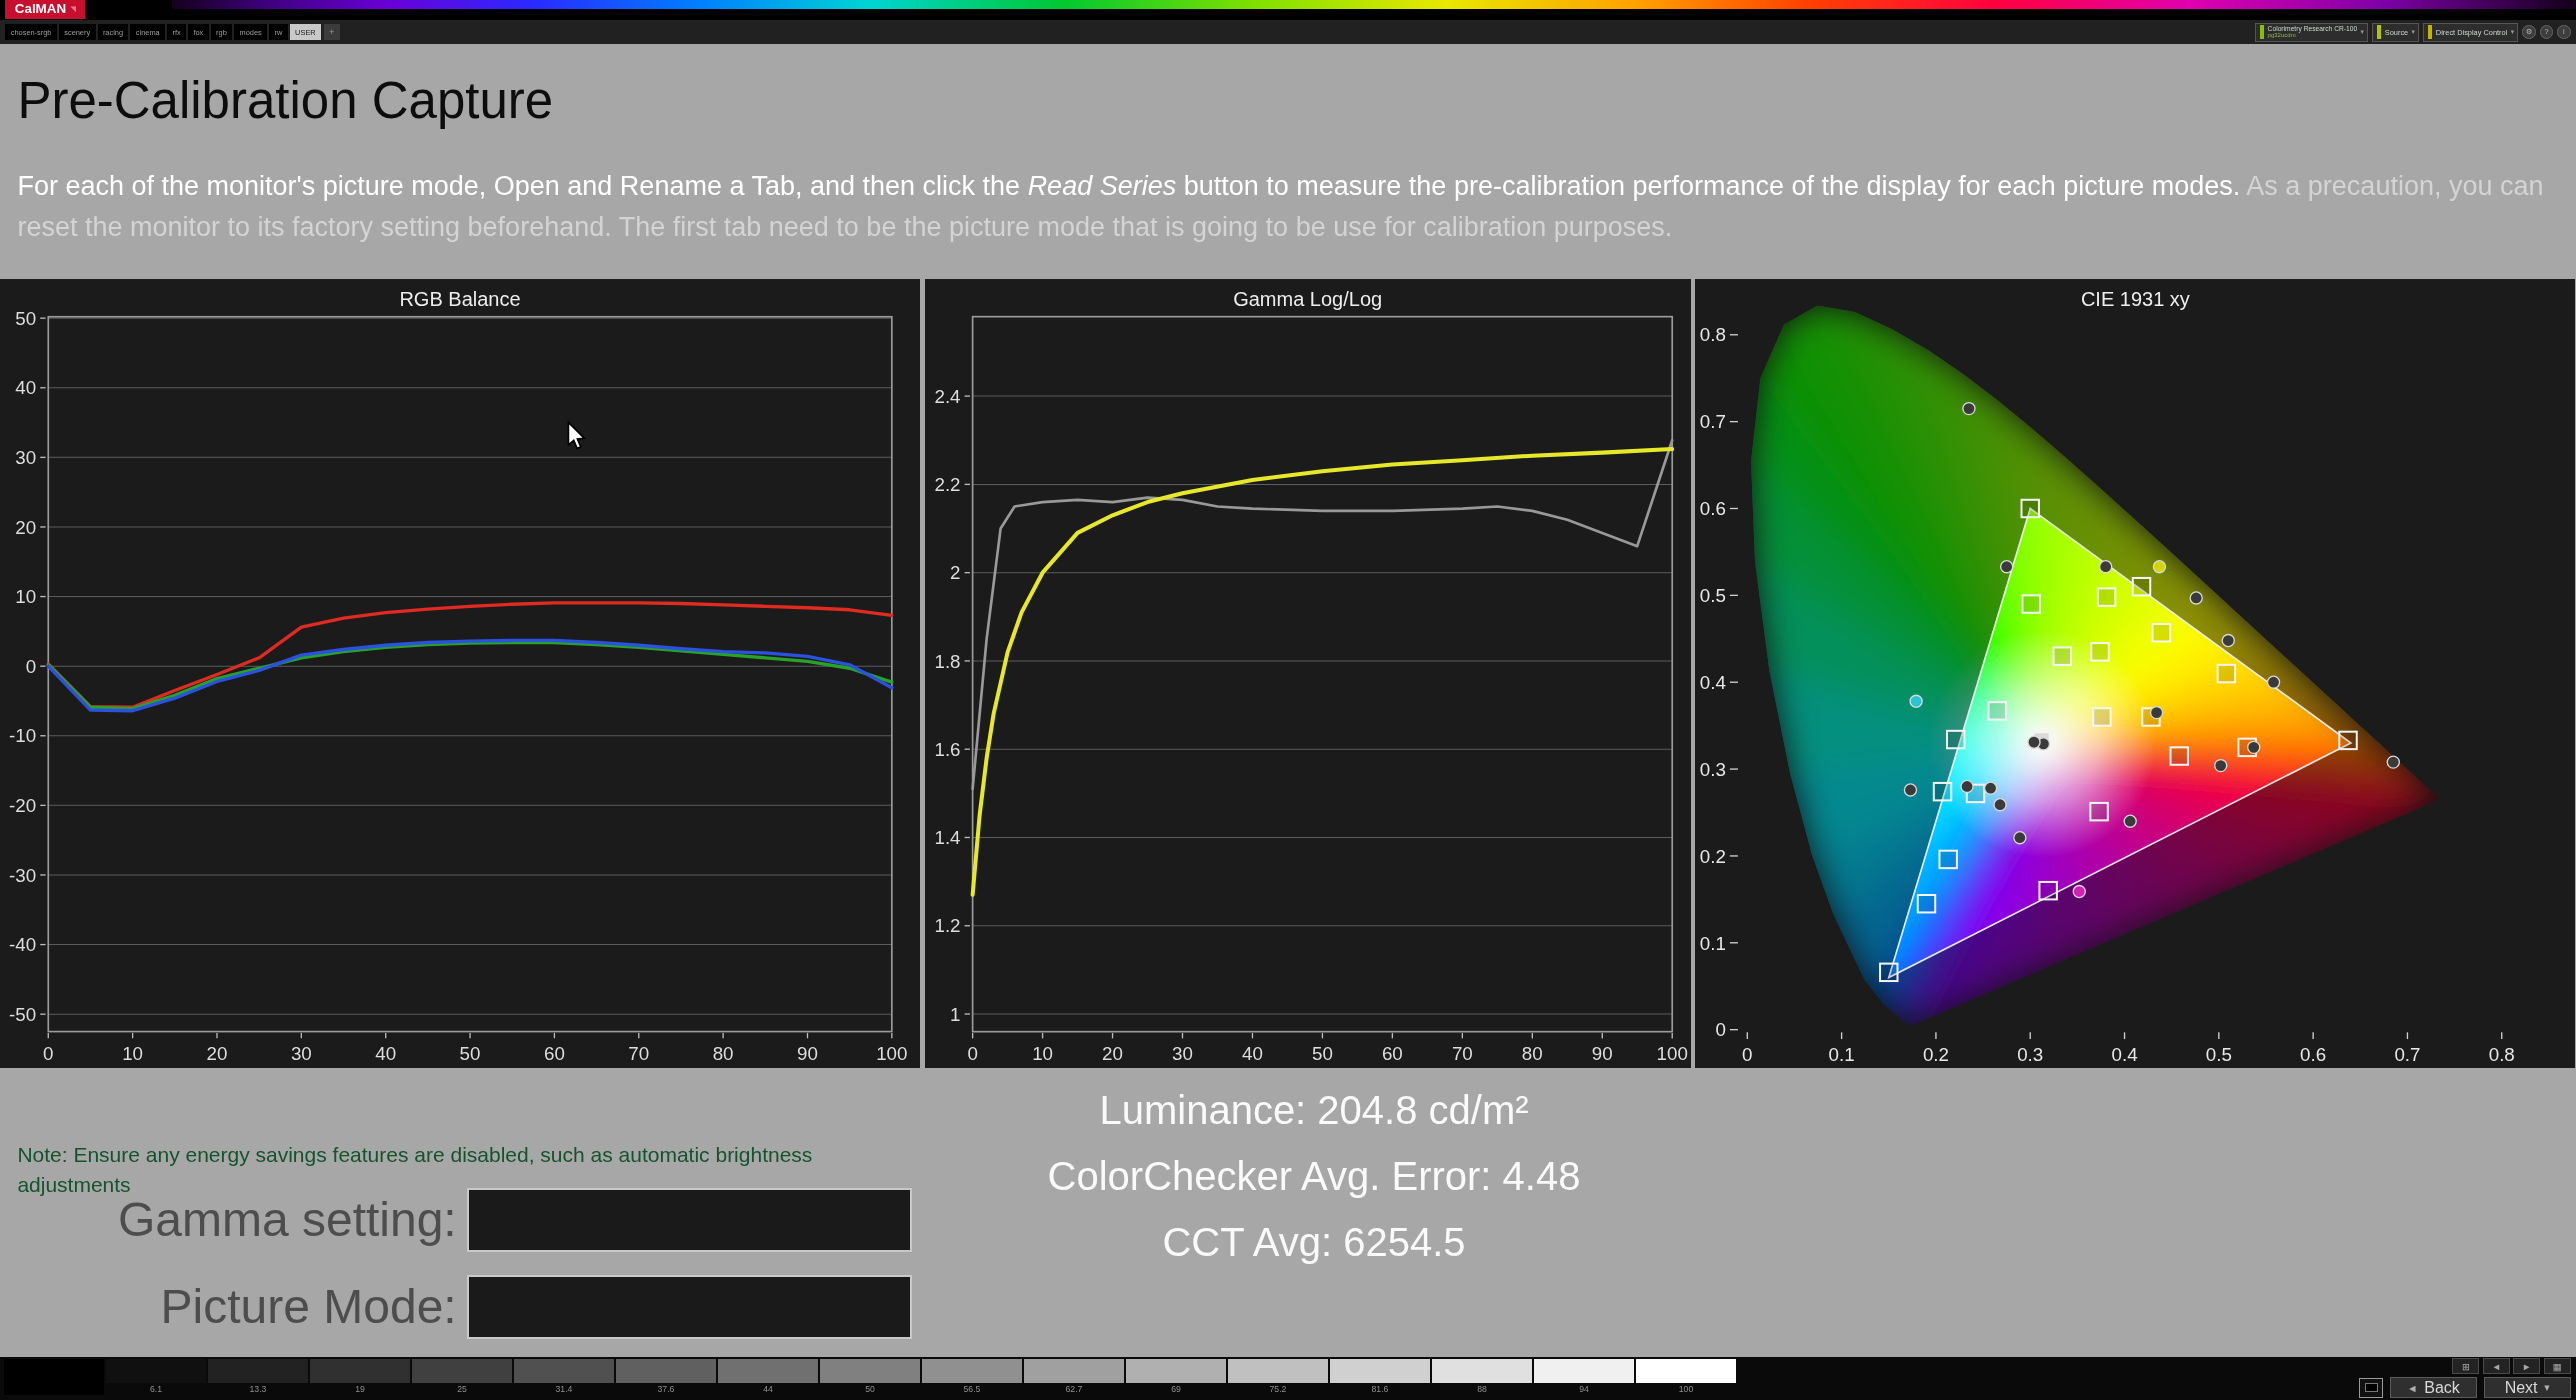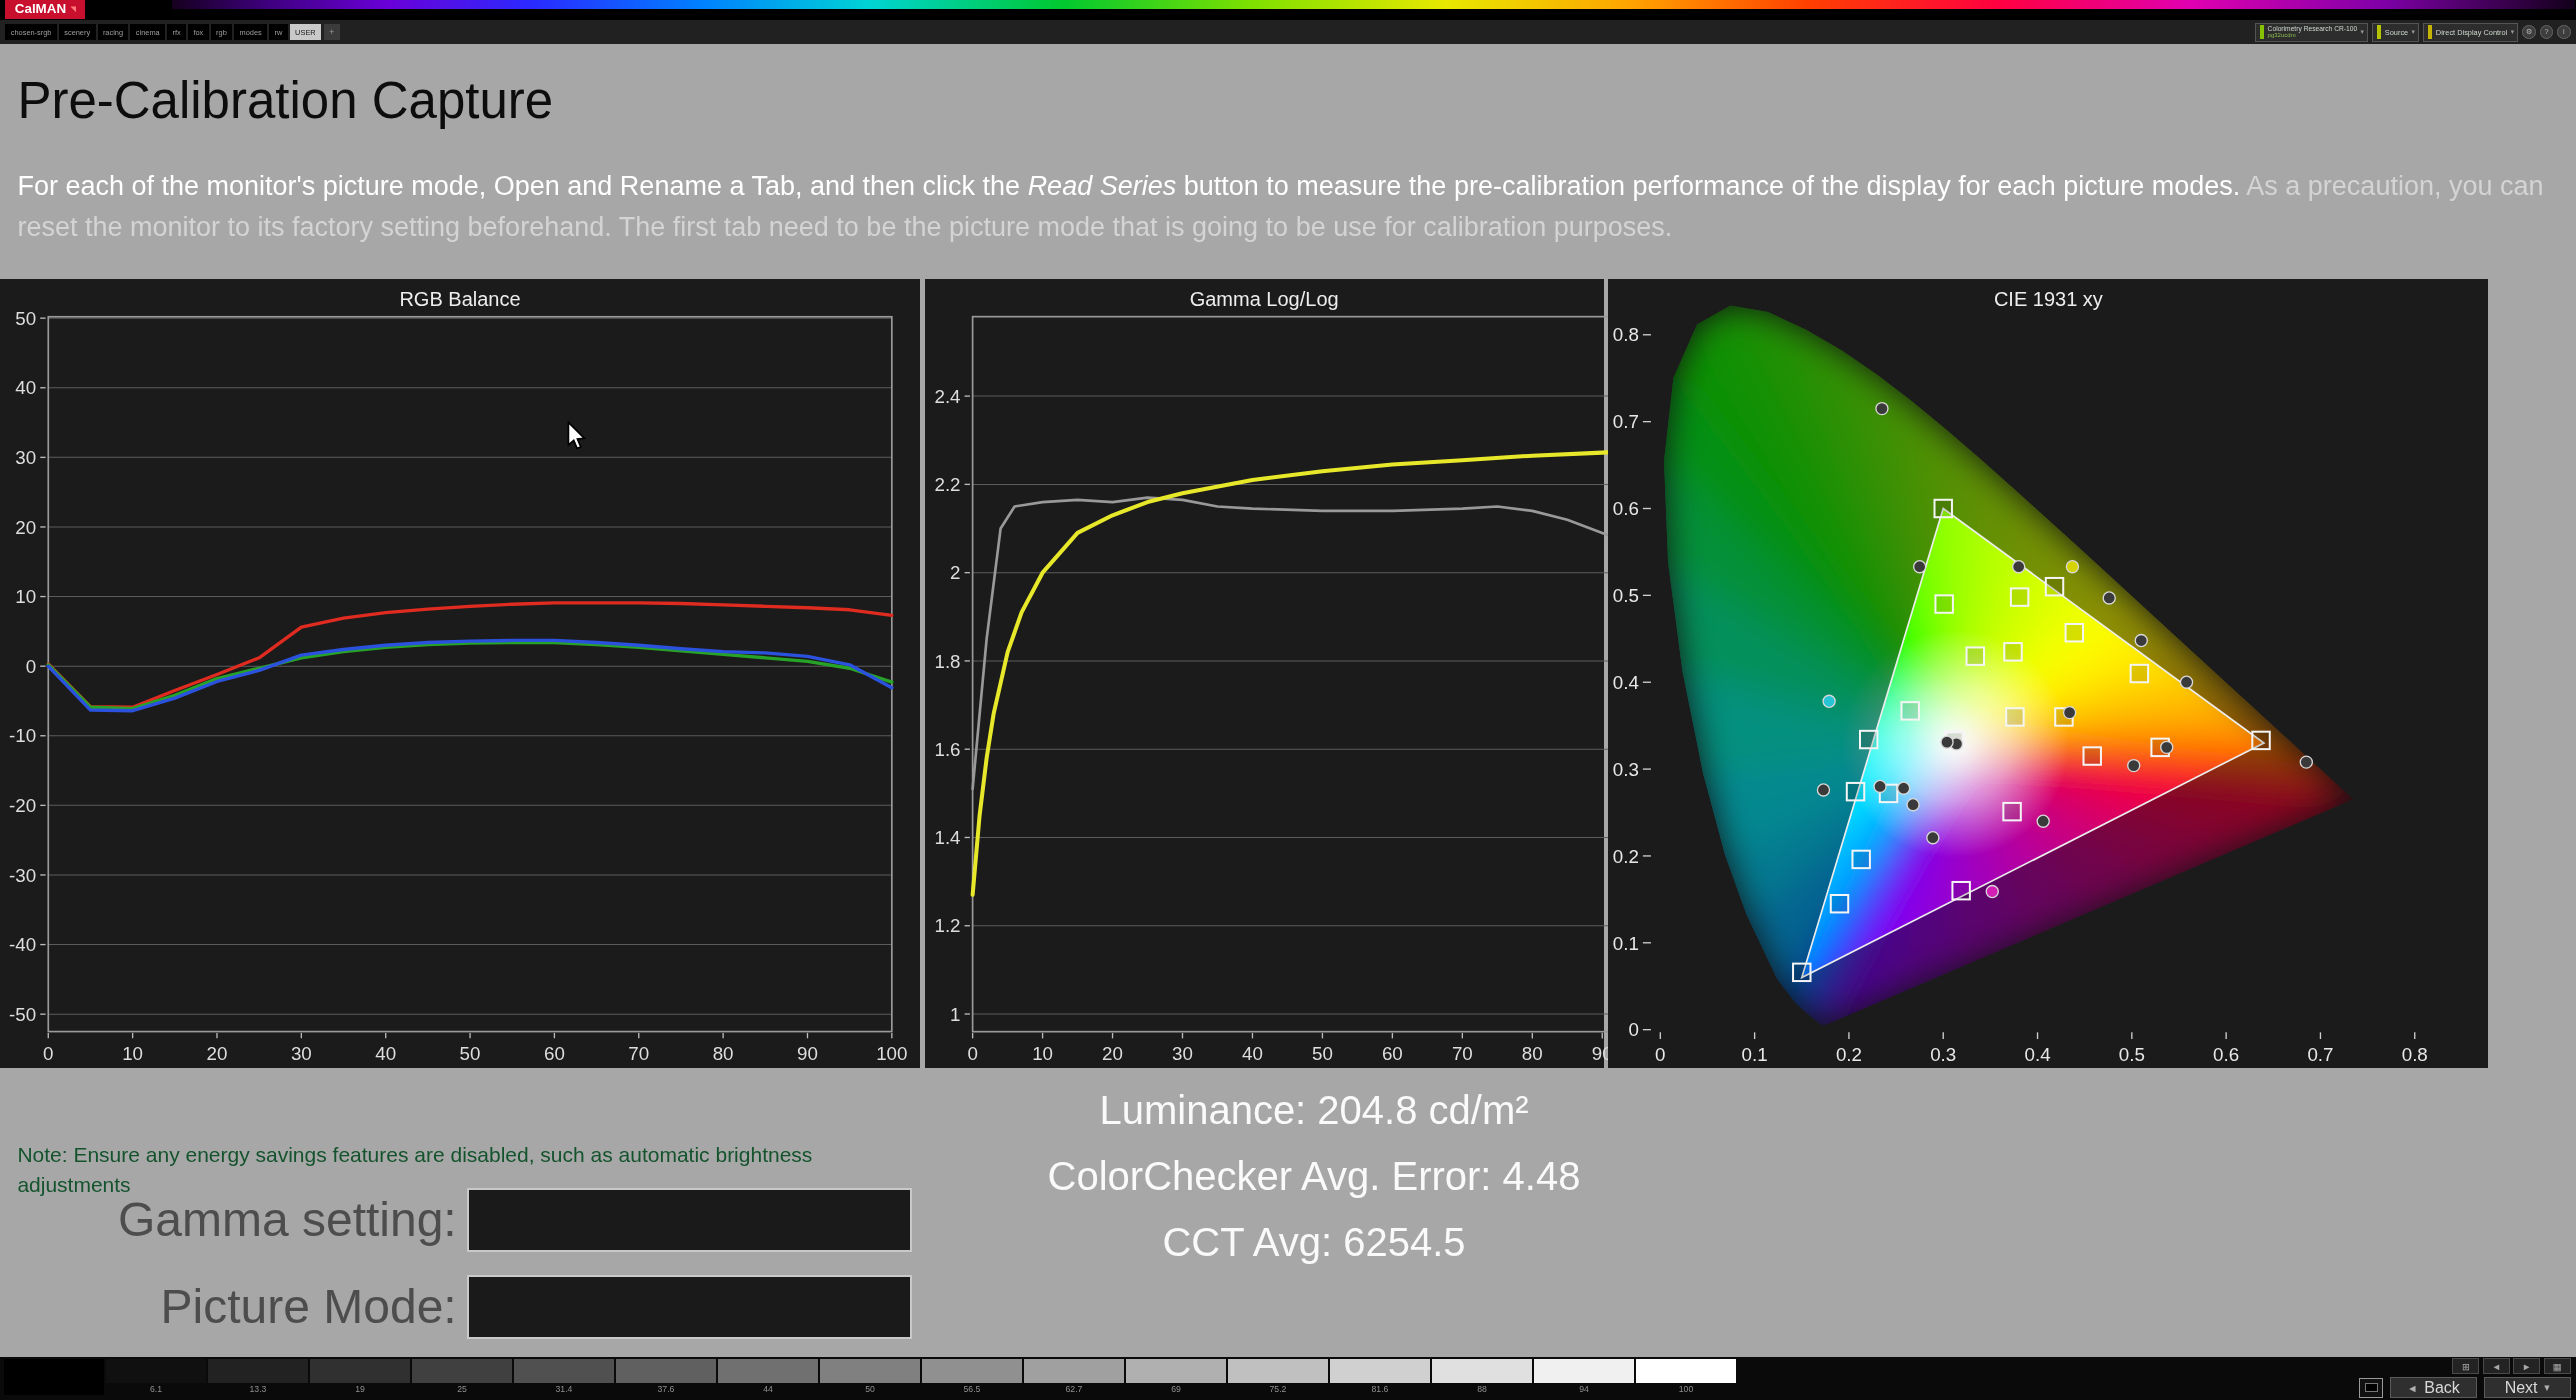--- a/index.html
+++ b/index.html
@@ -196,21 +196,21 @@
             <text x="1078.4" y="1164" fill="#dedede" font-size="28" text-anchor="middle">80</text>
             <line x1="1204.2" y1="1124" x2="1204.2" y2="1132" stroke="#bbbbbb" stroke-width="2"></line>
             <text x="1204.2" y="1164" fill="#dedede" font-size="28" text-anchor="middle">90</text>
             <line x1="1330" y1="1124" x2="1330" y2="1132" stroke="#bbbbbb" stroke-width="2"></line>
             <text x="1330" y="1164" fill="#dedede" font-size="28" text-anchor="middle">100</text>
             <polyline points="72.0,573.9 134.9,637.3 197.8,638.3 260.7,613.4 323.6,589.5 386.5,564.6 449.4,518.9 512.3,505.4 575.2,497.1 638.1,491.9 701.0,487.8 763.9,484.7 826.8,482.6 889.7,482.6 952.6,482.6 1015.5,483.6 1078.4,485.7 1141.3,487.8 1204.2,489.9 1267.1,493.0 1330.0,501.3" fill="none" stroke="#e02b20" stroke-width="5" stroke-linejoin="round" stroke-linecap="round"></polyline>
             <polyline points="72.0,575.0 134.9,638.3 197.8,640.4 260.7,620.7 323.6,595.7 386.5,580.2 449.4,564.6 512.3,555.3 575.2,549.0 638.1,544.9 701.0,542.8 763.9,541.8 826.8,541.8 889.7,544.9 952.6,549.0 1015.5,554.2 1078.4,559.4 1141.3,564.6 1204.2,569.8 1267.1,580.2 1330.0,600.9" fill="none" stroke="#27a327" stroke-width="5" stroke-linejoin="round" stroke-linecap="round"></polyline>
             <polyline points="72.0,577.1 134.9,642.5 197.8,643.5 260.7,624.8 323.6,599.9 386.5,583.3 449.4,560.5 512.3,552.2 575.2,545.9 638.1,541.8 701.0,539.7 763.9,538.7 826.8,538.7 889.7,541.8 952.6,545.9 1015.5,551.1 1078.4,555.3 1141.3,557.3 1204.2,562.5 1267.1,575.0 1330.0,609.2" fill="none" stroke="#2b52de" stroke-width="5" stroke-linejoin="round" stroke-linecap="round"></polyline>
           </svg>
       </div>
-      <div class="panel" style="width:679px">
+      <div class="panel" style="width:766px">
         <div class="panel-title">Gamma Log/Log</div>
         <svg id="svg-gamma" width="766" height="789" viewBox="0 0 1142 1176">
             <line x1="71" y1="1095.679012345679" x2="1114" y2="1095.679012345679" stroke="#5d5d5d" stroke-width="1.5"></line>
             <line x1="71" y1="964.0740740740741" x2="1114" y2="964.0740740740741" stroke="#5d5d5d" stroke-width="1.5"></line>
             <line x1="71" y1="832.4691358024693" x2="1114" y2="832.4691358024693" stroke="#5d5d5d" stroke-width="1.5"></line>
             <line x1="71" y1="700.8641975308642" x2="1114" y2="700.8641975308642" stroke="#5d5d5d" stroke-width="1.5"></line>
             <line x1="71" y1="569.2592592592592" x2="1114" y2="569.2592592592592" stroke="#5d5d5d" stroke-width="1.5"></line>
             <line x1="71" y1="437.6543209876544" x2="1114" y2="437.6543209876544" stroke="#5d5d5d" stroke-width="1.5"></line>
             <line x1="71" y1="306.0493827160493" x2="1114" y2="306.0493827160493" stroke="#5d5d5d" stroke-width="1.5"></line>
             <line x1="71" y1="174.44444444444446" x2="1114" y2="174.44444444444446" stroke="#5d5d5d" stroke-width="1.5"></line>

